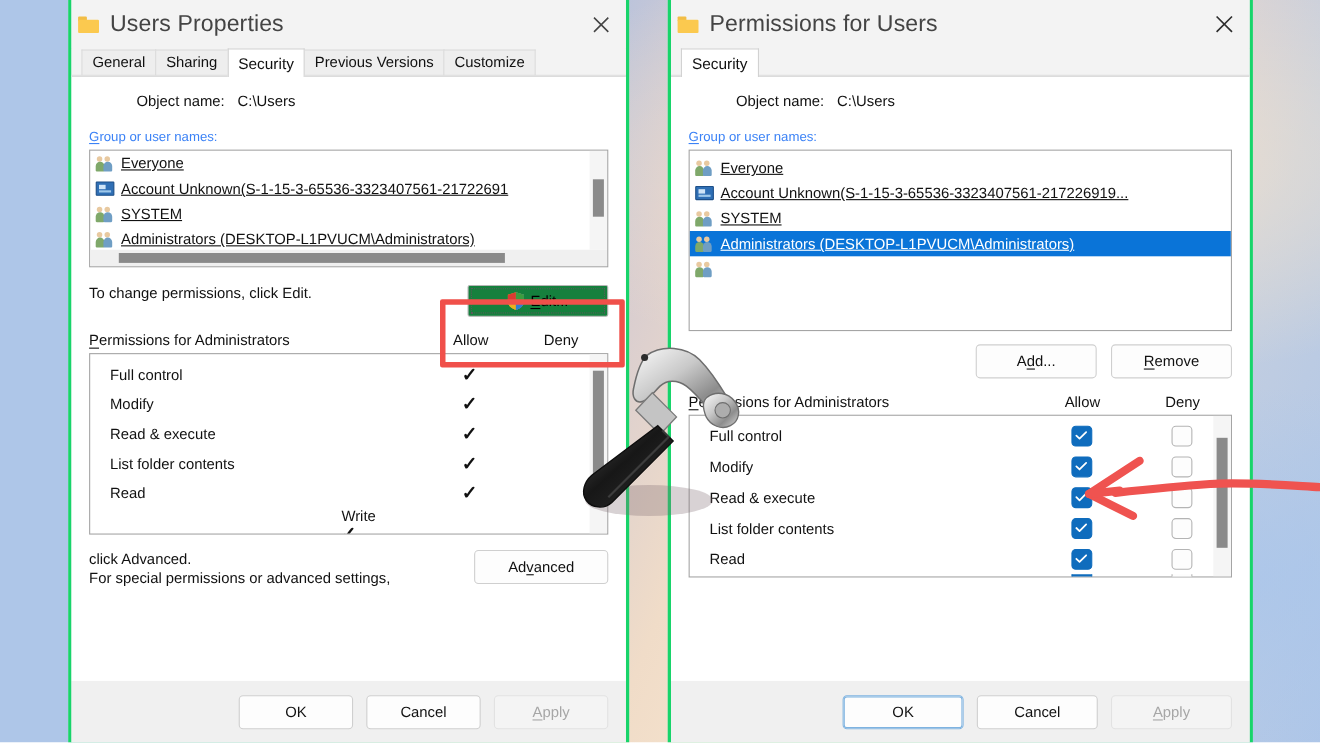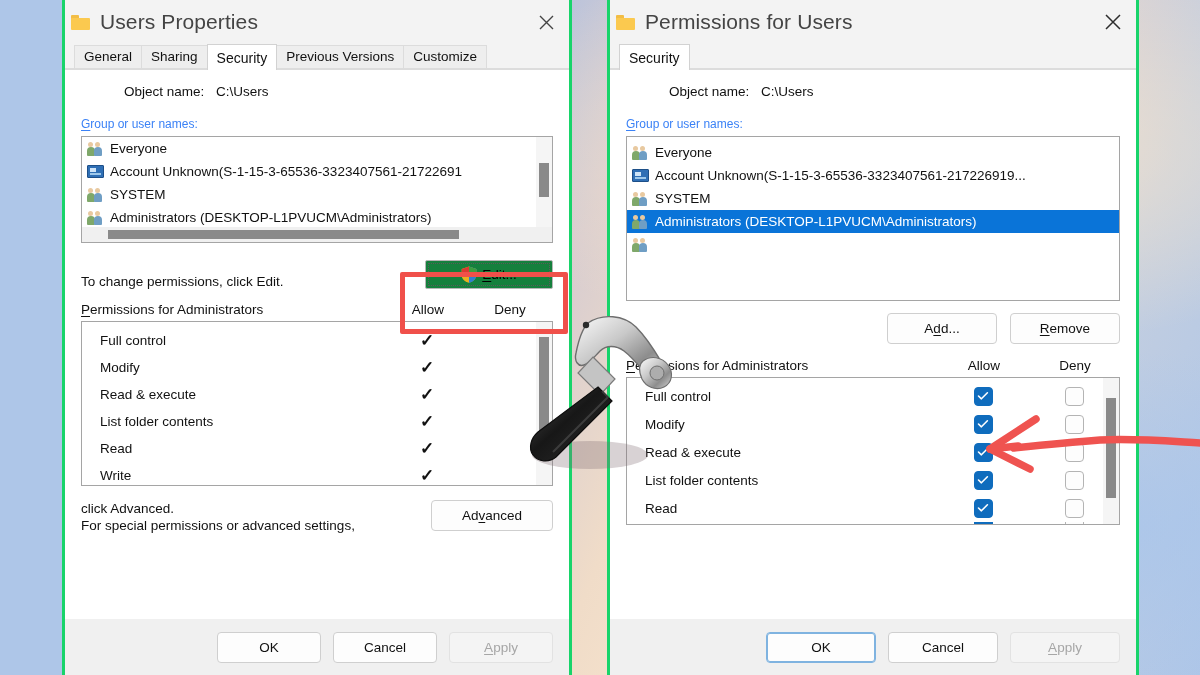--- a/index.html
+++ b/index.html
@@ -83,21 +83,21 @@
   .section-label { font-size: 12px; color: #3b82f6; margin-bottom: 5px; }
   .u { text-decoration: underline; text-underline-offset: 2px; }
 
   
   .listbox {
     border: 1px solid #a5a5a5; background: #fff;
     position: relative; overflow: hidden;
   }
   .list-row {
     display: flex; align-items: center; height: 23px;
-    padding-left: 5px; font-size: 13.5px; color: #111; white-space: nowrap;
+    padding-left: 5px; font-size: 13.5px; color: #111; white-space: nowrap; text-decoration: underline;
   }
   .list-row.selected { background: #0a74d8; color: #fff; }
   .usr-icon { width: 17px; height: 14px; flex: 0 0 17px; margin-right: 6px; position: relative; }
   .usr-icon .p1, .usr-icon .p2 {
     position: absolute; bottom: 0; width: 8px; height: 9px; border-radius: 4px 4px 1px 1px;
   }
   .usr-icon .p1 { left: 0; background: #7fa86a; }
   .usr-icon .p2 { left: 7px; background: #6f9ec4; }
   .usr-icon .h1, .usr-icon .h2 {
     position: absolute; top: 0; width: 5px; height: 5px; border-radius: 50%; background: #e8c9a0;
@@ -247,21 +247,21 @@
             <span>Administrators (DESKTOP-L1PVUCM\Administrators)</span>
           </div>
           <div class="vscroll" style="bottom:15px;">
             <div class="thumb" style="top:26px; height:34px;"></div>
           </div>
           <div class="hscroll">
             <div class="thumb" style="left:26px; width:351px;"></div>
           </div>
         </div>
 
-        <div style="display:flex; align-items:flex-end; margin-top:16px; height:30px;">
+        <div style="display:flex; align-items:flex-start; margin-top:16px; height:30px;">
           <span class="row-label">To change permissions, click Edit.</span>
           <span style="margin-left:auto;">
             <span class="edit-btn">
               <span class="dots"></span>
               <span class="shield">
                 <svg width="16" height="17" viewBox="0 0 16 17">
                   <path d="M8 0.6 L15.3 3 V9 C15.3 13 11.6 15.8 8 16.6 C4.4 15.8 0.7 13 0.7 9 V3 Z" fill="#e8b020"></path>
                   <path d="M8 0.6 L15.3 3 V9 C15.3 13 11.6 15.8 8 16.6 V0.6 Z" fill="#2f7fd0"></path>
                   <path d="M8 0.6 L0.7 3 V8.6 H8 Z" fill="#d93b32"></path>
                   <path d="M8 0.6 L15.3 3 V8.6 H8 Z" fill="#3d9d3f"></path>
@@ -309,21 +309,21 @@
               </span>
             <span class="cell" style="width:86px;"></span>
           </div>
           <div class="perm-row" style="height:27px;">
             <span class="pname">Read</span>
             <span class="cell" style="width:78px;">
                 <span class="tick">✓</span>
               </span>
             <span class="cell" style="width:86px;"></span>
           </div>
-          <div class="perm-row" style="height:27px;">
+          <div class="perm-row" style="height:27px;flex-direction:column;">
             <span class="pname">Write</span>
             <span class="cell" style="width:78px;">
                 <span class="tick">✓</span>
               </span>
             <span class="cell" style="width:86px;"></span>
           </div>
           <div class="vscroll">
             <div class="thumb" style="top:15px; height:112px;"></div>
           </div>
         </div>

